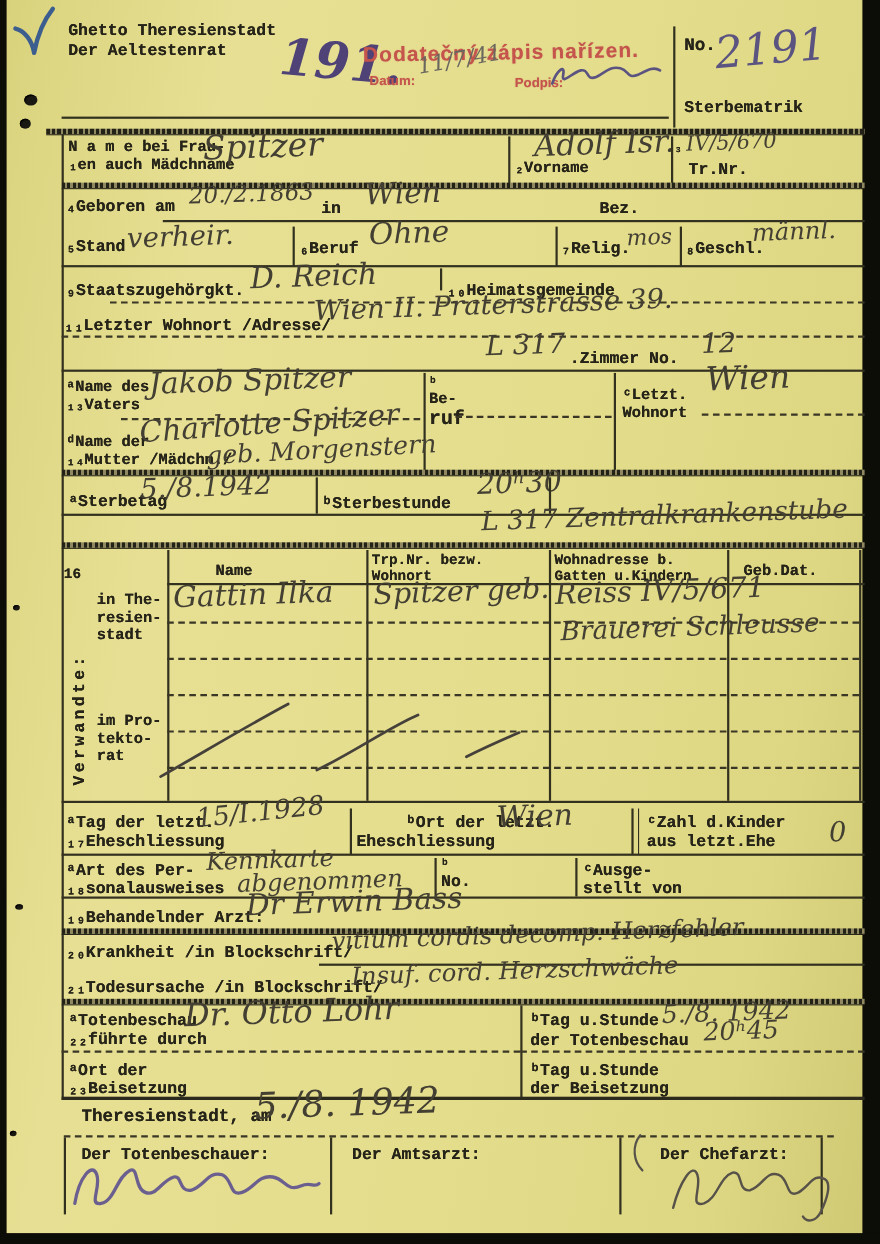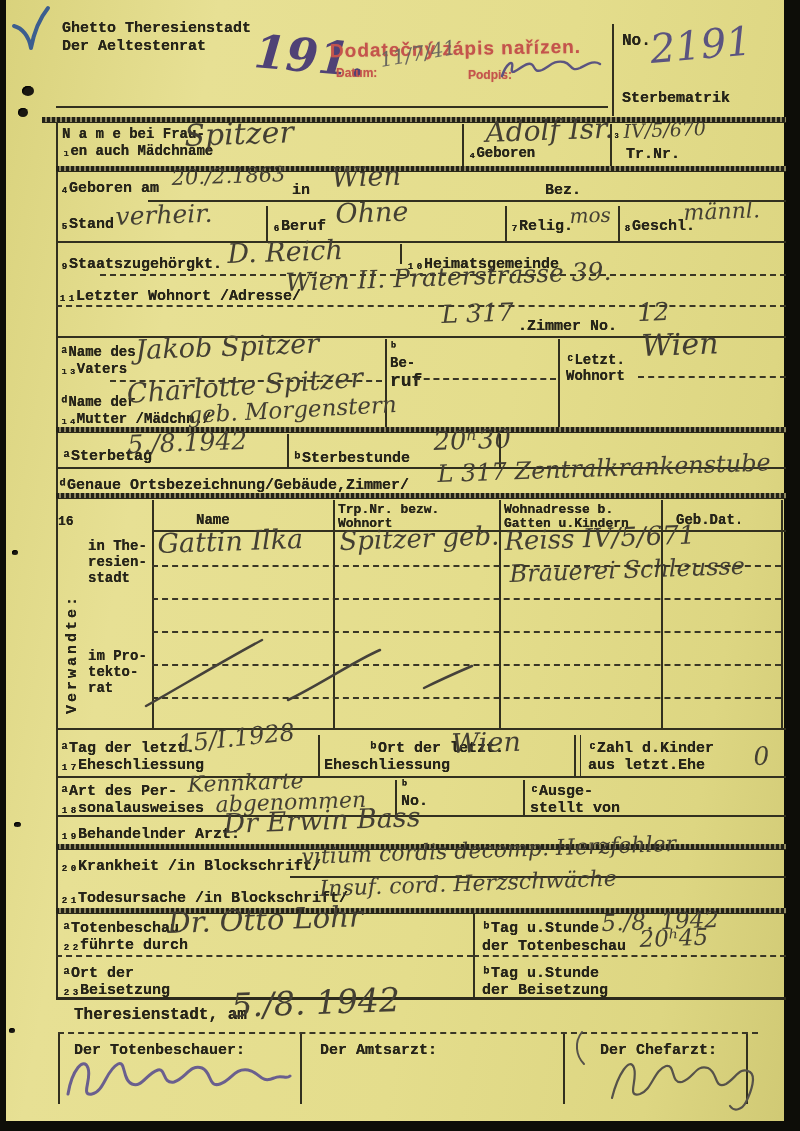--- a/index.html
+++ b/index.html
@@ -64,21 +64,21 @@
   <div class="a hw inkblue" style="left:652px;top:26px;font-size:40px;transform:rotate(-5deg);">2191</div>
   <div class="a t" style="left:622px;top:90px;font-size:15px;">Sterbematrik</div>
 
   <div class="a hatch" style="left:42px;top:117px;width:744px;"></div>
   <div class="a vl" style="left:56px;top:122px;height:878px;"></div>
 
   <div class="a t" style="left:62px;top:126px;font-size:14px;">N a m e bei Frau-</div>
   <div class="a t" style="left:62px;top:143px;font-size:14px;">₁en auch Mädchname</div>
   <div class="a hw" style="left:185px;top:118px;font-size:30px;">Spitzer</div>
   <div class="a vl" style="left:462px;top:124px;height:44px;"></div>
-  <div class="a t" style="left:468px;top:145px;font-size:14px;">₄Geboren</div>
+  <div class="a t" style="left:468px;top:145px;font-size:14px;">₂Vorname</div>
   <div class="a hw" style="left:486px;top:116px;font-size:28px;">Adolf Isr.</div>
   <div class="a vl" style="left:610px;top:124px;height:44px;"></div>
   <div class="a t" style="left:613px;top:127px;font-size:12px;">₃</div>
   <div class="a hw" style="left:624px;top:120px;font-size:19px;">IV/5/670</div>
   <div class="a t" style="left:626px;top:146px;font-size:15px;">Tr.Nr.</div>
   <div class="a hatch" style="left:56px;top:166px;width:730px;"></div>
 
   <div class="a t" style="left:60px;top:180px;font-size:15px;">₄Geboren am</div>
   <div class="a hw" style="left:172px;top:166px;font-size:21px;">20./2.1863</div>
   <div class="a t" style="left:292px;top:182px;font-size:15px;">in</div>
@@ -135,21 +135,20 @@
   <div class="a hatch" style="left:56px;top:427px;width:730px;"></div>
 
   <div class="a t" style="left:62px;top:448px;font-size:15px;">ᵃSterbetag</div>
   <div class="a hw" style="left:128px;top:430px;font-size:25px;">5./8.1942</div>
   <div class="a vl" style="left:287px;top:434px;height:33px;"></div>
   <div class="a t" style="left:293px;top:450px;font-size:15px;">ᵇSterbestunde</div>
   <div class="a hw" style="left:434px;top:426px;font-size:26px;">20ʰ30</div>
   <div class="a vl" style="left:499px;top:434px;height:33px;"></div>
   <div class="a line" style="left:56px;top:467px;width:730px;"></div>
 
-  <div class="a t" style="left:58px;top:477px;font-size:15px;">ᵈGenaue Ortsbezeichnung/Gebäude,Zimmer/</div>
   <div class="a hw" style="left:438px;top:460px;font-size:24px;">L 317 Zentralkrankenstube</div>
   <div class="a hatch" style="left:56px;top:493px;width:730px;"></div>
 
   <div class="a vl" style="left:152px;top:500px;height:228px;"></div>
   <div class="a vl" style="left:333px;top:500px;height:228px;"></div>
   <div class="a vl" style="left:499px;top:500px;height:228px;"></div>
   <div class="a vl" style="left:661px;top:500px;height:228px;"></div>
   <div class="a vl" style="left:781px;top:500px;height:228px;"></div>
   <div class="a t" style="left:58px;top:514px;font-size:13px;">16</div>
   <div class="a t" style="left:196px;top:512px;font-size:14px;">Name</div>

